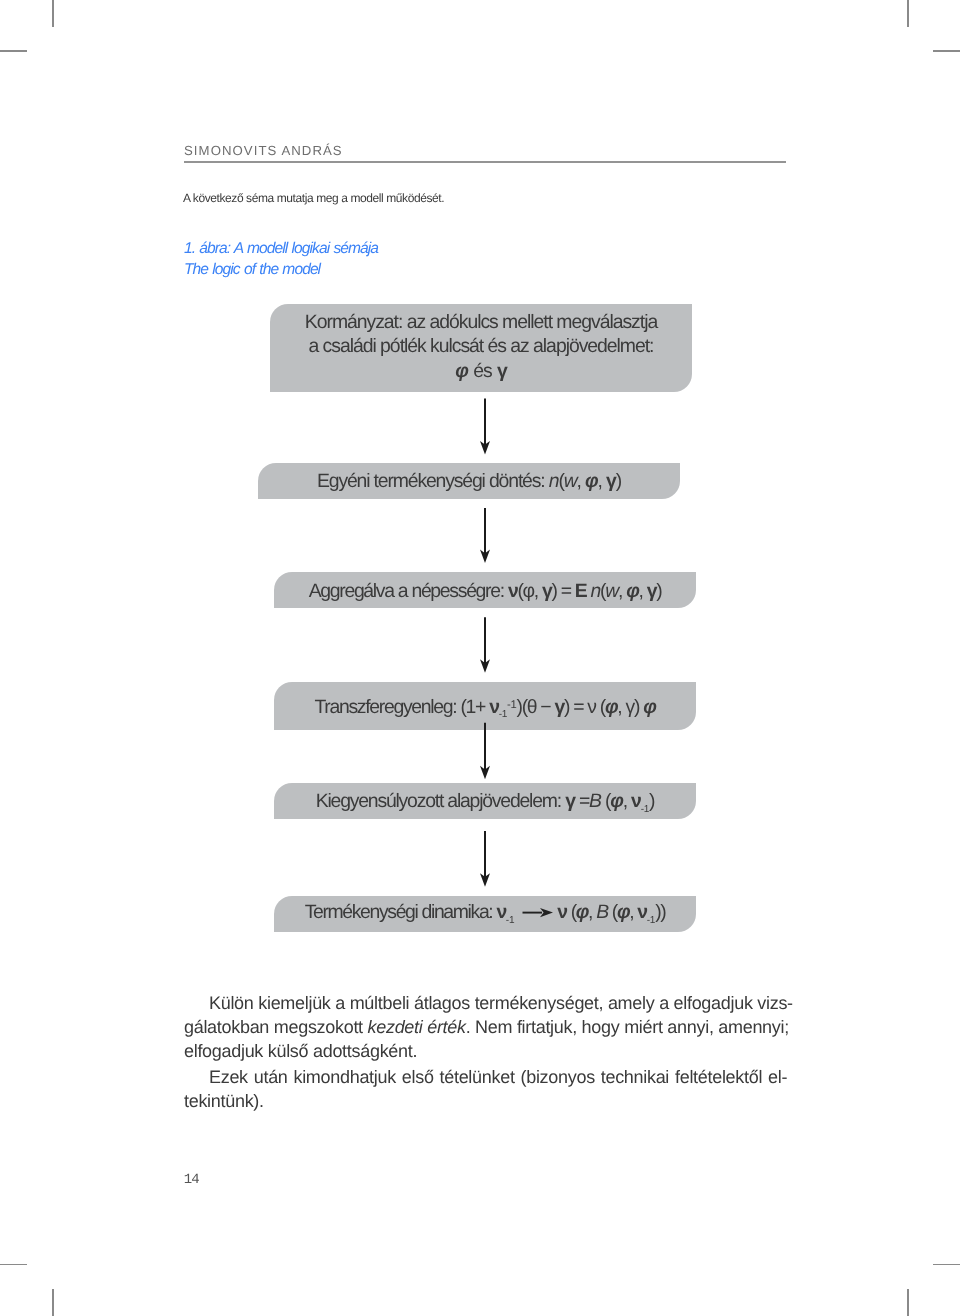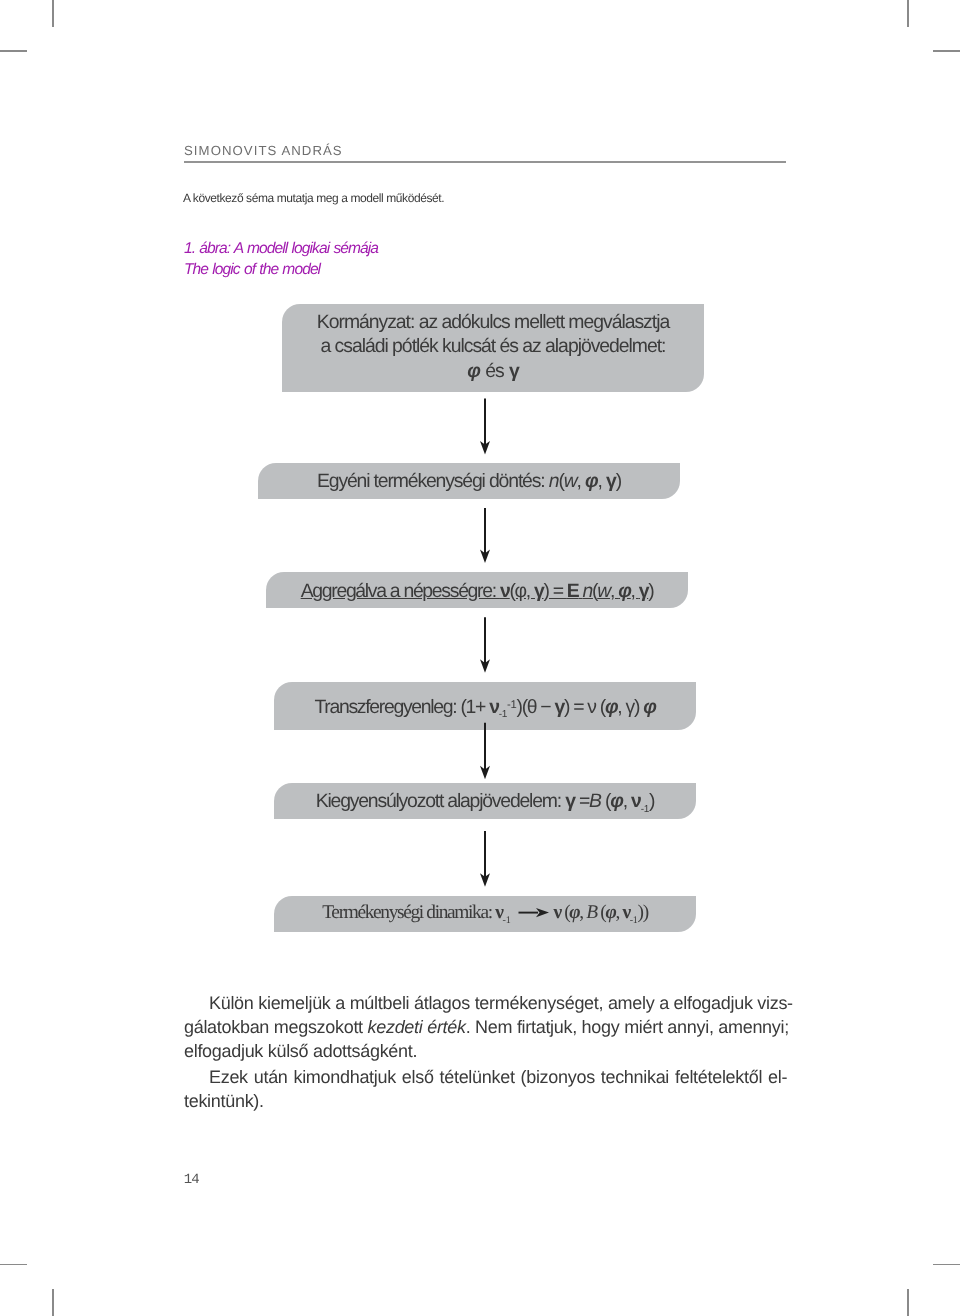--- a/index.html
+++ b/index.html
@@ -12,21 +12,21 @@
   .cm{position:absolute;background:#8a8a8a;}
 
   
   .rhead{position:absolute;left:184px;top:142.5px;font-size:13.2px;letter-spacing:1.06px;
          color:#6e6e6e;white-space:nowrap;}
   .hrule{position:absolute;left:184px;top:161.2px;width:602px;height:1.5px;background:#949494;}
 
   
   .para{position:absolute;color:#3b3b3b;font-size:12px;line-height:24.4px;letter-spacing:-0.41px;}
   .intro{left:183px;top:186px;width:620px;}
-  .cap{position:absolute;left:184px;color:#a21caf;font-size:15.6px;line-height:21.7px;font-style:italic;letter-spacing:-0.94px;word-spacing:0.85px;}
+  .cap{position:absolute;left:184px;color:#3b82f6;font-size:15.6px;line-height:21.7px;font-style:italic;letter-spacing:-0.94px;word-spacing:0.85px;}
 
   
   .fig{position:absolute;left:0;top:0;width:960px;height:1316px;}
   .box{position:absolute;background:#bdbfc1;color:#3b3b3b;
        border-radius:18px 0 18px 0;
        display:flex;align-items:center;justify-content:center;text-align:center;}
   .box .inner{font-size:19.4px;line-height:24.3px;letter-spacing:-1.03px;position:relative;top:0.3px;}
   .box.multiline .inner{top:-1.2px;}
 
   .tail{position:absolute;color:#3b3b3b;font-size:18px;line-height:24.4px;width:604px;
@@ -58,48 +58,48 @@
 
   <div class="rhead">SIMONOVITS ANDRÁS</div>
   <div class="hrule"></div>
 
   <div class="para intro">A következő séma mutatja meg a modell működését.</div>
 
   <div class="cap" style="top:238px;">1. ábra: A modell logikai sémája</div>
   <div class="cap" style="top:259px;">The logic of the model</div>
 
   <div class="fig">
-    <div class="box multiline" style="left:282px;top:303.7px;width:422px;height:88.1px;">
+    <div class="box multiline" style="left:270px;top:303.7px;width:422px;height:88.1px;">
         <div class="inner">
           <div>Kormányzat: az adókulcs mellett megválasztja</div>
           <div>a családi pótlék kulcsát és az alapjövedelmet:</div>
           <div><b class="mbi">φ</b><span style="letter-spacing: -1.15px; word-spacing: 1.2px;"> és </span><b class="mb">γ</b></div>
         </div>
       </div>
     <div class="box" style="left:258px;top:463.2px;width:422px;height:36.3px;">
         <div class="inner" style="letter-spacing:-1.15px;">
           <div>Egyéni termékenységi döntés: <i class="mi">n</i>(<i class="mi">w</i>, <b class="mbi">φ</b>, <b class="mb">γ</b>)</div>
         </div>
       </div>
-    <div class="box" style="left:266px;top:572px;width:422px;height:36.4px;text-decoration:underline;">
+    <div class="box" style="left:274px;top:572px;width:422px;height:36.4px;">
         <div class="inner" style="top:0.7px;letter-spacing:-1.3px;">
           <div>Aggregálva a népességre: <b class="mb">ν</b>(φ, <b class="mb">γ</b>) = <b class="mb">E</b> <i class="mi">n</i>(<i class="mi">w</i>, <b class="mbi">φ</b>, <b class="mb">γ</b>)</div>
         </div>
       </div>
     <div class="box" style="left:274px;top:682.4px;width:422px;height:48px;">
         <div class="inner" style="top:3.9px;letter-spacing:-1.3px;">
           <div>Transzferegyenleg: (1+ <b class="mb">ν</b><sub class="msub">-1</sub><sup class="msup">-1</sup>)(θ − <b class="mb">γ</b>) = ν (<b class="mbi">φ</b>, γ) <b class="mbi">φ</b></div>
         </div>
       </div>
     <div class="box" style="left:274px;top:783.3px;width:422px;height:36.1px;justify-content:center;">
         <div class="inner" style="top:4.3px;letter-spacing:-1.2px;">
           <div>Kiegyensúlyozott alapjövedelem: <b class="mb">γ</b> =<i class="mi">B</i> (<b class="mbi">φ</b>, <b class="mb">ν</b><sub class="msub">-1</sub>)</div>
         </div>
       </div>
-    <div class="box" style="left:274px;top:895.6px;width:422px;height:36.5px;font-family:Liberation Serif, serif;">
+    <div class="box" style="left:274px;top:895.6px;width:422px;height:36.5px;">
         <div class="inner" style="top:2.8px;letter-spacing:-1.35px;">
           <div>Termékenységi dinamika: <b class="mb">ν</b><sub class="msub">-1</sub><span class="marrow"><svg width="36" height="11" viewBox="0 0 36 11">
                 <path d="M2.5 5.6 L22 5.6" stroke="#222" stroke-width="1.9"></path>
                 <path d="M20 1 L33 5.6 L20 10.2 L23.6 5.6 Z" fill="#222"></path>
               </svg></span><b class="mb">ν</b> (<b class="mbi">φ</b>, <i class="mi">B</i> (<b class="mbi">φ</b>, <b class="mb">ν</b><sub class="msub">-1</sub>))</div>
         </div>
       </div>
 
     <svg class="arrows" width="960" height="1316" viewBox="0 0 960 1316">
       <g fill="#1b1b1b" stroke="#1b1b1b">

